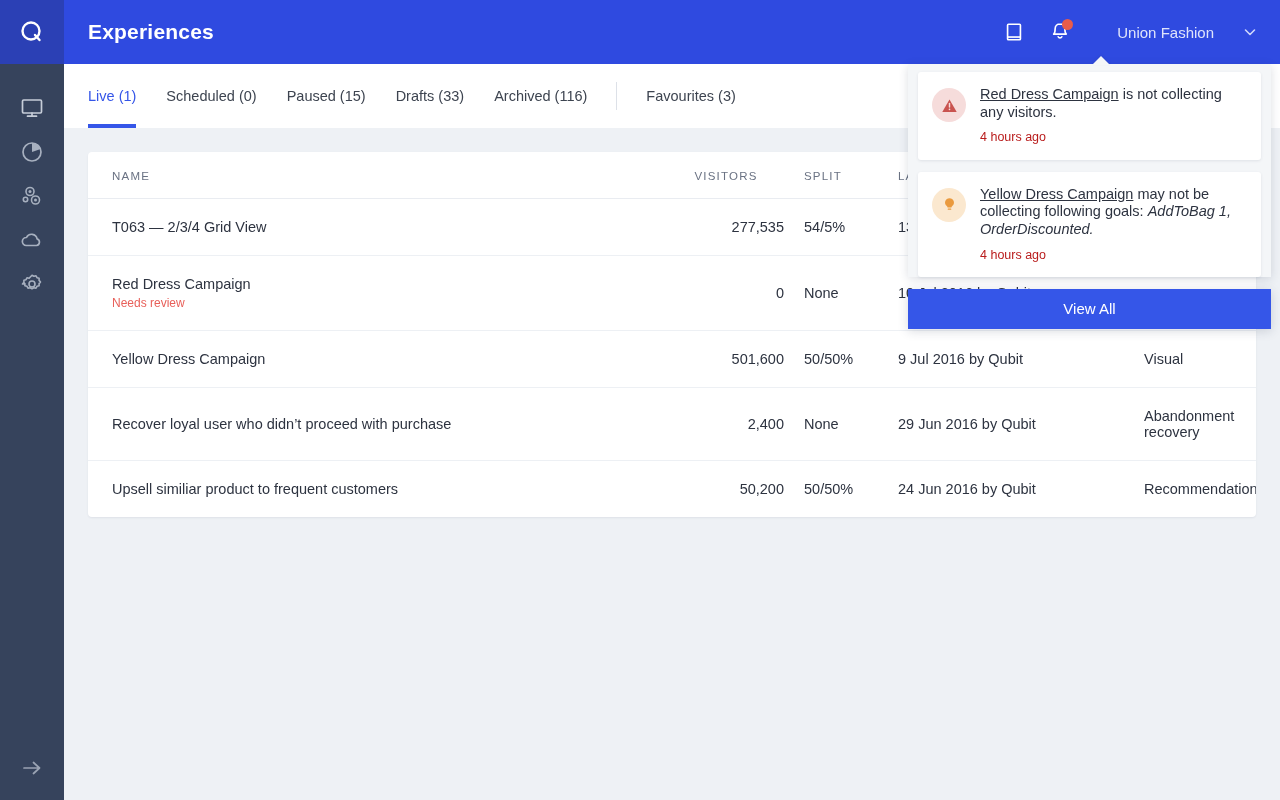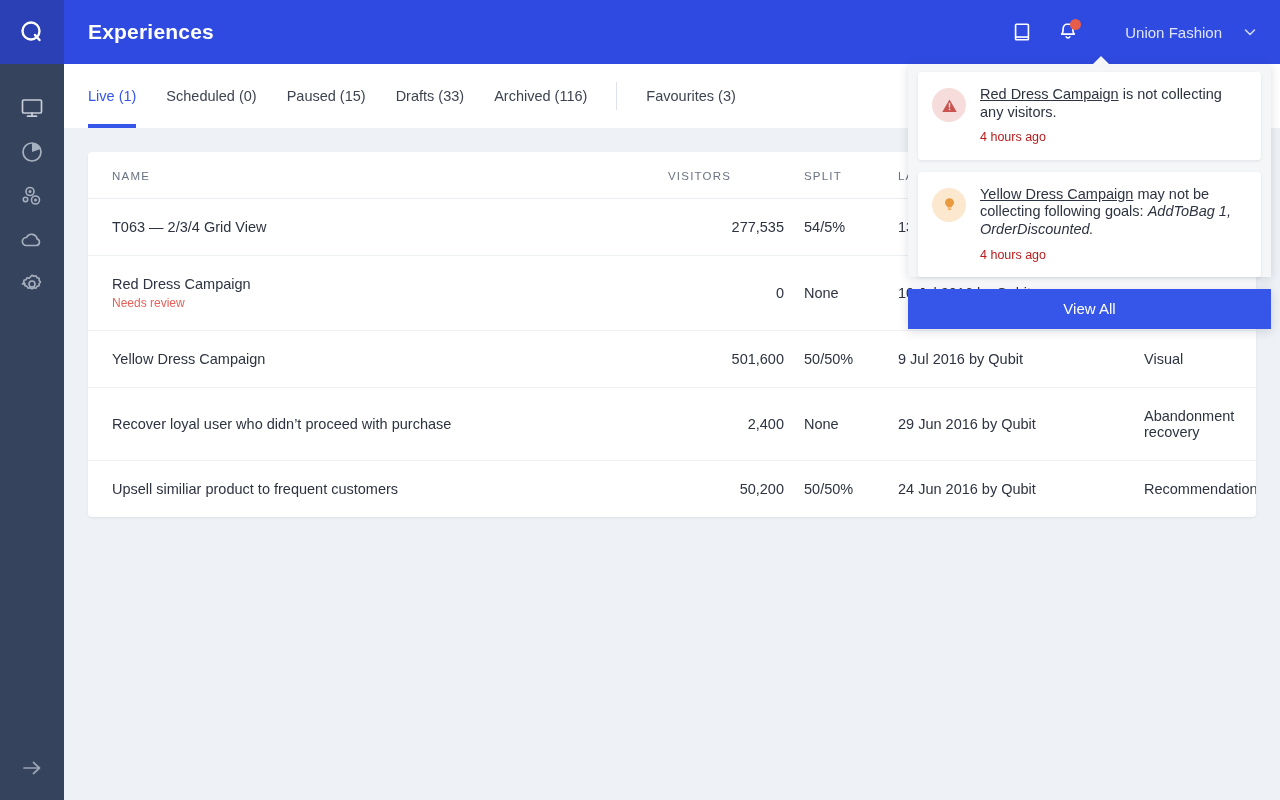--- a/index.html
+++ b/index.html
@@ -66,21 +66,21 @@
     position: relative; cursor: pointer;
   }
   .bell-badge {
     position: absolute;
     top: 8px; right: 8px;
     width: 11px; height: 11px;
     border-radius: 50%;
     background: #e85c4a;
   }
   .account {
-    display: flex; align-items: center; gap: 20px;
+    display: flex; align-items: center; gap: 28px;
     margin-left: 24px; cursor: pointer; padding: 6px 4px 6px 8px;
   }
   .account-name {
     color: #dfe4fb; font-size: 15px;
   }
   .chev { display:block; }
 
   
   .content {
     position: absolute; left: 64px; top: 64px;
@@ -145,21 +145,21 @@
   thead th {
     font-size: 11.5px;
     letter-spacing: 1.2px;
     color: #6a7283;
     font-weight: normal;
     text-align: left;
     padding: 18px 0 16px 0;
     border-bottom: 1px solid #e9ecf1;
   }
   .col-name  { width: 580px; padding-left: 24px !important; }
-  .col-vis   { width: 116px; text-align: left; }
+  .col-vis   { width: 116px; text-align: center; }
   .col-split { width: 96px;  padding-left: 20px !important; }
   .col-last  { width: 252px; padding-left: 18px !important; }
   .col-type  { width: 124px; padding-left: 12px !important; }
 
   tbody td {
     font-size: 14.5px;
     color: #2d3340;
     padding: 20px 0;
     border-bottom: 1px solid #edf0f4;
     vertical-align: middle;

